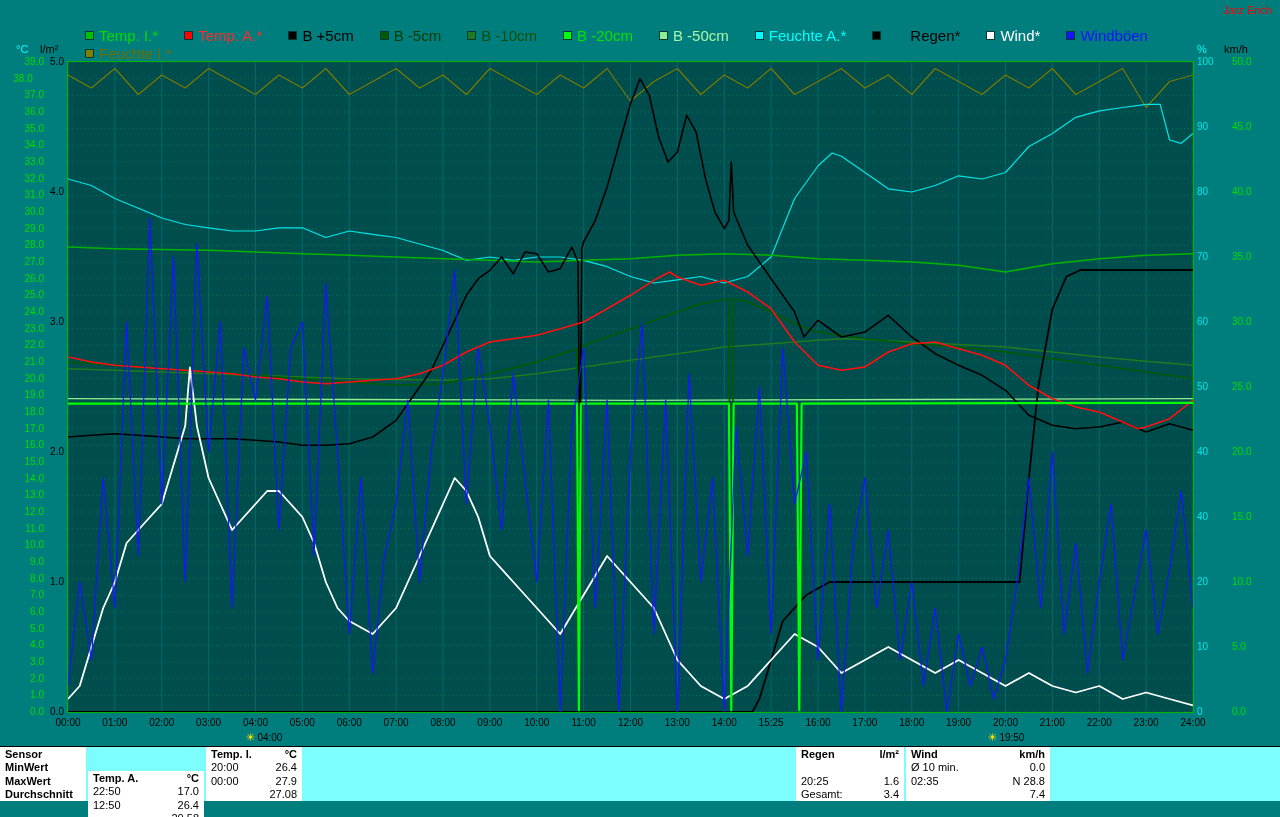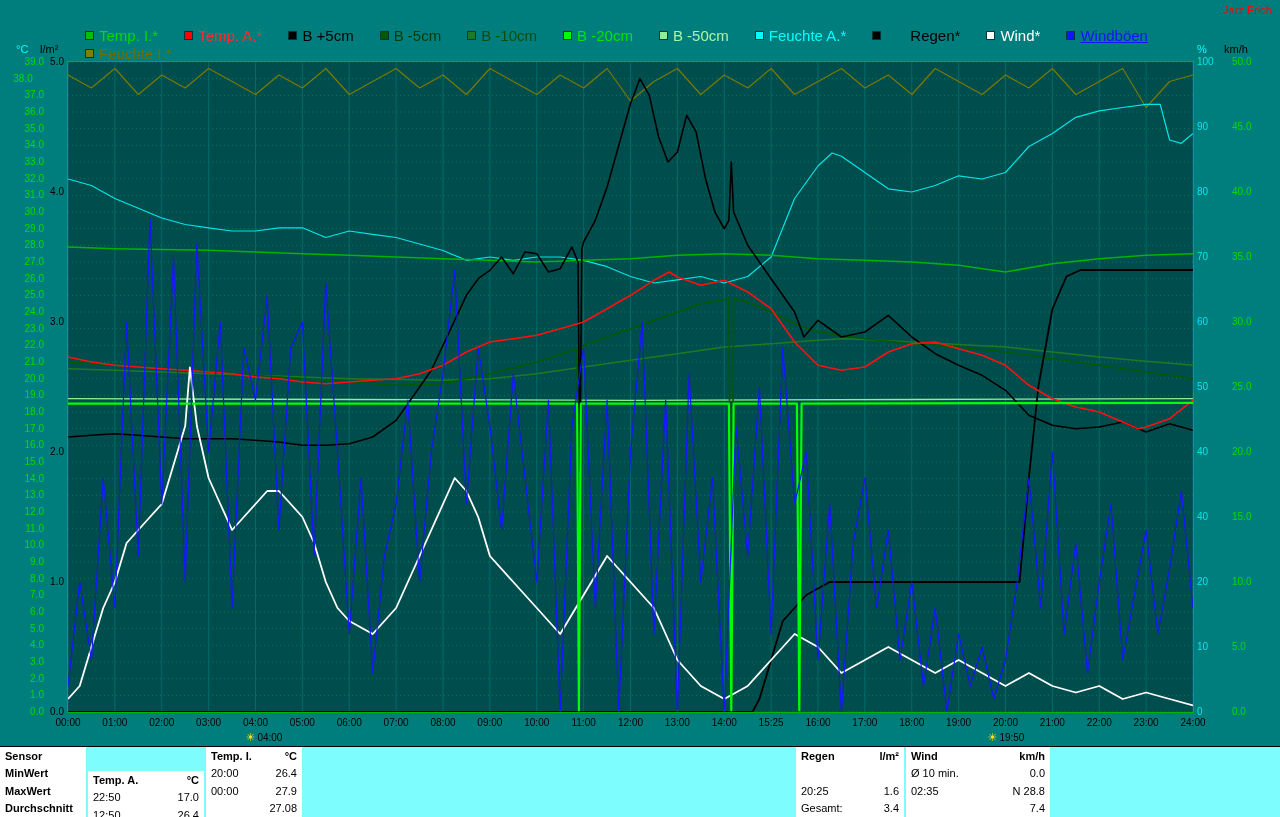--- a/index.html
+++ b/index.html
@@ -10,21 +10,21 @@
   .owner{position:absolute;top:4px;right:8px;color:#ff0000;font-size:11px}
   .legend-row{position:absolute;display:flex;font-size:15px;white-space:nowrap}
   .legend-item{display:flex;align-items:center;margin-right:26px;white-space:nowrap}
   .sw{width:9px;height:9px;margin-right:5px;border:1px solid #003838;flex:0 0 auto}
   .lab{position:absolute;font-size:10px;line-height:11px;white-space:nowrap}
   #plot{position:absolute;left:68px;top:62px;width:1125px;height:650px;background:#004d4d;outline:1px solid #00b400}
   #plot svg{display:block;width:100%;height:100%}
   .xlab{position:absolute;top:717px;width:40px;text-align:center;font-size:10px;color:#000}
   .sun{position:absolute;top:731px;font-size:10px;color:#000;white-space:nowrap}
   .sun .ic{color:#ffe400;margin-right:2px;font-size:11px}
-  #table{position:absolute;left:0;top:746px;width:1280px;height:71px;background:#7dfdfd;border-top:1px solid #000;font-size:11px;color:#000}
+  #table{position:absolute;left:0;top:746px;width:1280px;height:55px;background:#7dfdfd;border-top:1px solid #000;font-size:11px;color:#000}
   .panel{position:absolute;top:0;height:100%;background:#fff;display:grid;grid-template-rows:repeat(4,1fr)}
   .prow{display:flex;justify-content:space-between;align-items:center;padding:0 5px;overflow:hidden}
   .b{font-weight:bold}
 </style>
 </head>
 <body>
 
 <div id="root">
   <div class="owner">Jarz Erich</div>
   <div id="legend1" class="legend-row" style="left:85px;top:27px;">
@@ -63,21 +63,21 @@
       <div class="legend-item">
         <div class="sw" style="background: rgb(0, 0, 0);"></div>
         <span style="color: rgb(0, 0, 0); padding-left: 24px;">Regen*</span>
       </div>
       <div class="legend-item">
         <div class="sw" style="background: rgb(255, 255, 255);"></div>
         <span style="color: rgb(255, 255, 255);">Wind*</span>
       </div>
       <div class="legend-item">
         <div class="sw" style="background: rgb(20, 20, 255);"></div>
-        <span style="color: rgb(20, 20, 255); text-decoration: underline;">Windböen</span>
+        <span style="color: rgb(20, 20, 255);">Windböen</span>
       </div>
     </div>
   <div id="legend2" class="legend-row" style="left:85px;top:45px;">
       <div class="legend-item">
         <div class="sw" style="background: rgb(128, 128, 0);"></div>
         <span style="color: rgb(110, 110, 0);">Feuchte I.*</span>
       </div>
     </div>
   <div id="plot">
     <svg id="plot-svg" viewBox="0 0 1125 650" preserveAspectRatio="none">

